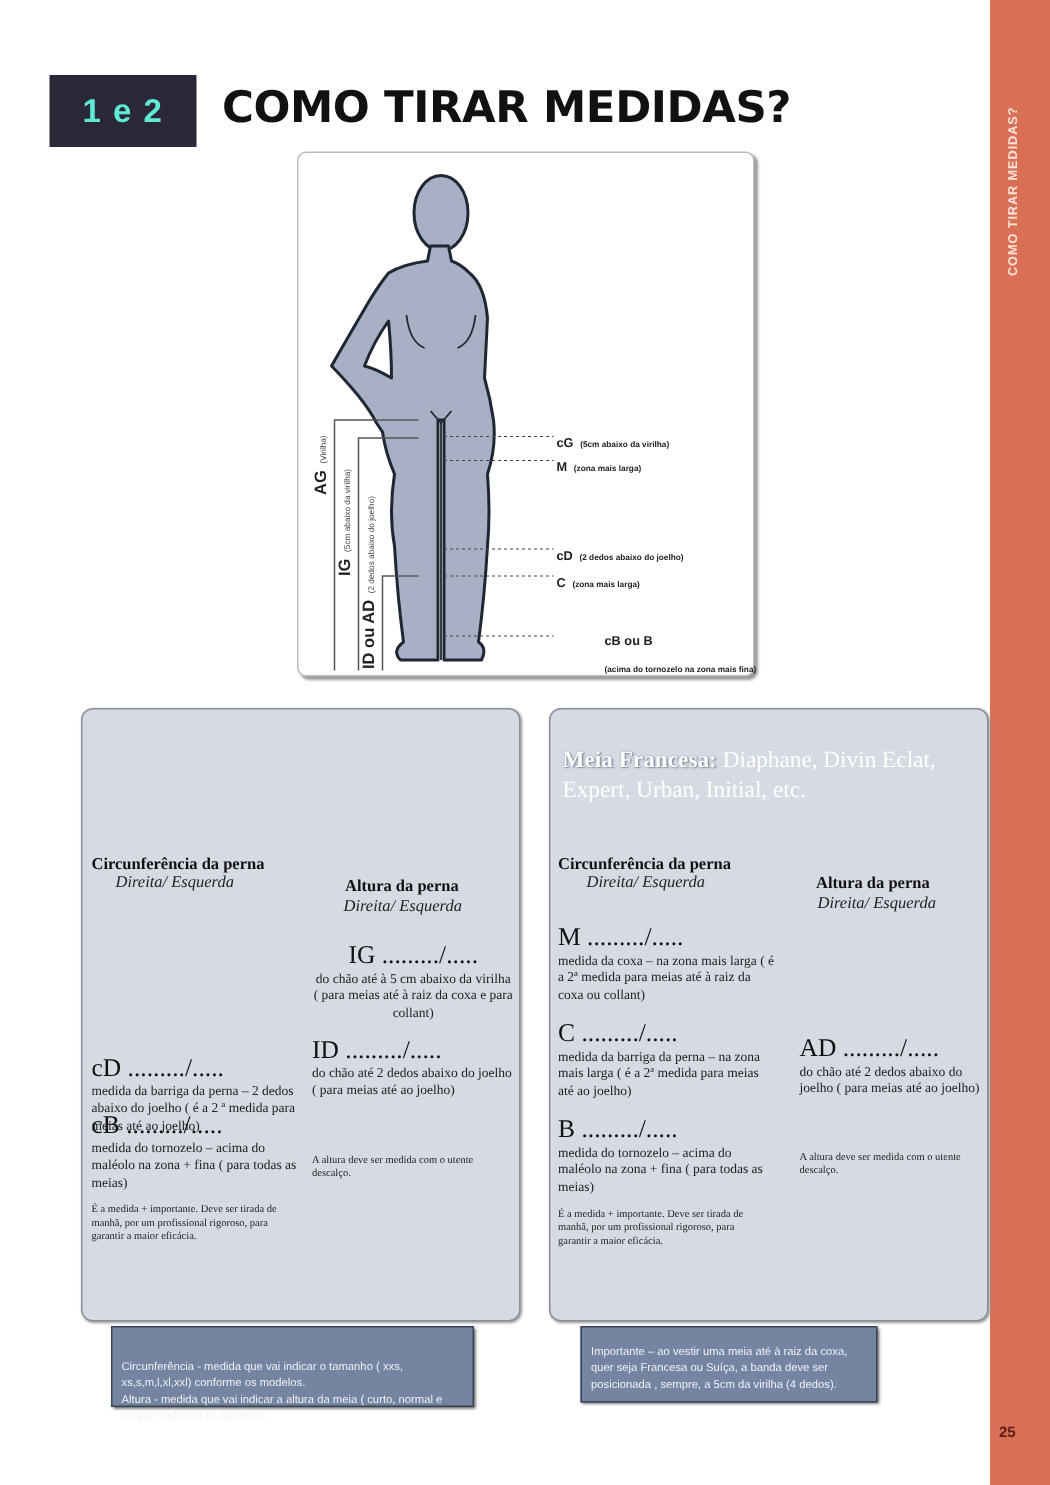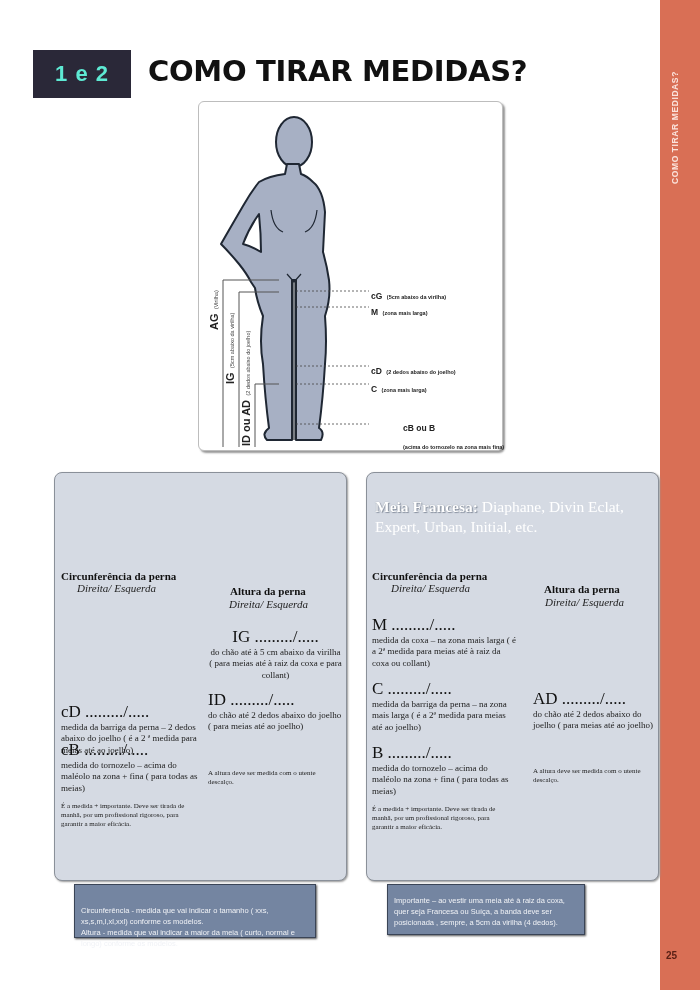--- a/index.html
+++ b/index.html
@@ -143,17 +143,17 @@
 
   <div class="meas" style="left:166px;top:216px;width:120px;">
     <div class="code"> AD ........./.....</div>
     <div class="desc">do chão  até 2 dedos abaixo do joelho ( para meias até ao joelho)</div>
   </div>
   <div class="note" style="left:166px;top:294px;width:120px;">A altura deve ser medida com o utente descalço.</div>
 </div>
 
 <div class="info-box left">
   <div>Circunferência - medida que vai indicar o tamanho ( xxs, xs,s,m,l,xl,xxl) conforme os modelos.</div>
-  <div>Altura - medida que vai indicar  a maior  da  meia ( curto, normal e longo) conforme os modelos.</div>
+  <div>Altura - medida que vai indicar  a altura  da  meia ( curto, normal e longo) conforme os modelos.</div>
 </div>
 <div class="info-box right">
   <div>Importante – ao vestir uma  meia até à raiz da coxa, quer seja Francesa ou Suíça,  a banda deve ser posicionada , sempre, a 5cm da  virilha (4 dedos).</div>
 </div>
 
 </body></html>

